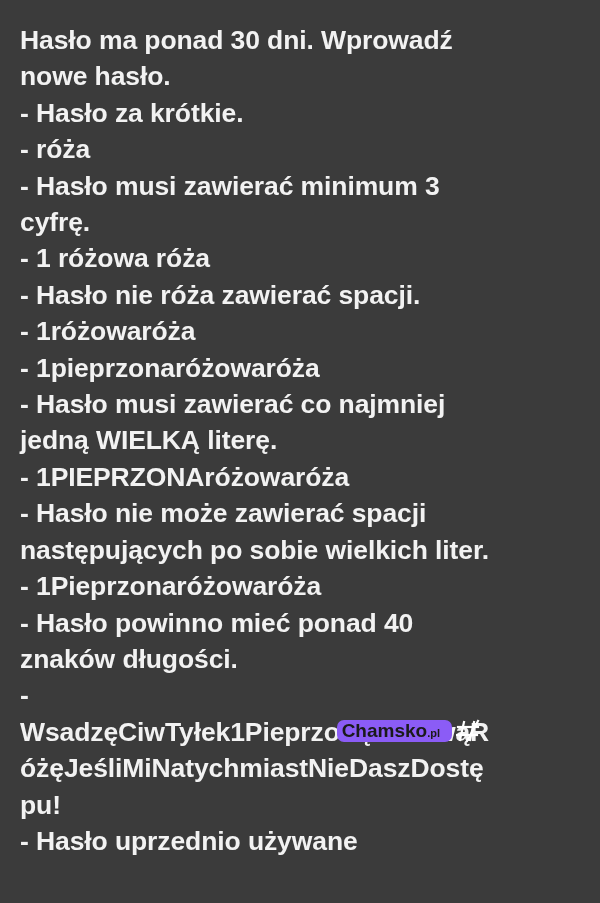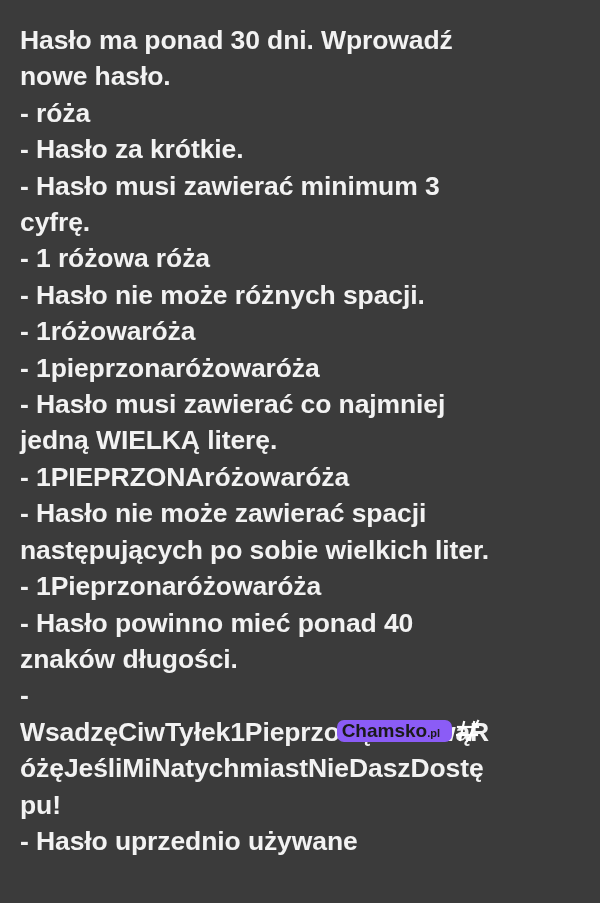--- a/index.html
+++ b/index.html
@@ -68,25 +68,25 @@
     display: block;
   }
 </style>
 </head>
 <body>
 
 <div class="meme">
 
   <div class="lines">
     <div class="line">Hasło ma ponad 30 dni. Wprowadź nowe hasło.</div>
+    <div class="line">- Hasło za krótkie.</div>
     <div class="line">- róża</div>
-    <div class="line">- Hasło za krótkie.</div>
     <div class="line">- Hasło musi zawierać minimum 3 cyfrę.</div>
     <div class="line">- 1 różowa róża</div>
-    <div class="line">- Hasło nie może różnych spacji.</div>
+    <div class="line">- Hasło nie róża zawierać spacji.</div>
     <div class="line">- 1różowaróża</div>
     <div class="line">- 1pieprzonaróżowaróża</div>
     <div class="line">- Hasło musi zawierać co najmniej jedną WIELKĄ literę.</div>
     <div class="line">- 1PIEPRZONAróżowaróża</div>
     <div class="line">- Hasło nie może zawierać spacji następujących po sobie wielkich liter.</div>
     <div class="line">- 1Pieprzonaróżowaróża</div>
     <div class="line">- Hasło powinno mieć ponad 40 znaków długości.</div>
     <div class="line">- WsadzęCiwTyłek1PieprzonąRóżowąRóżęJeśliMiNatychmiastNieDaszDostępu!</div>
     <div class="line">- Hasło uprzednio używane</div>
   </div>

